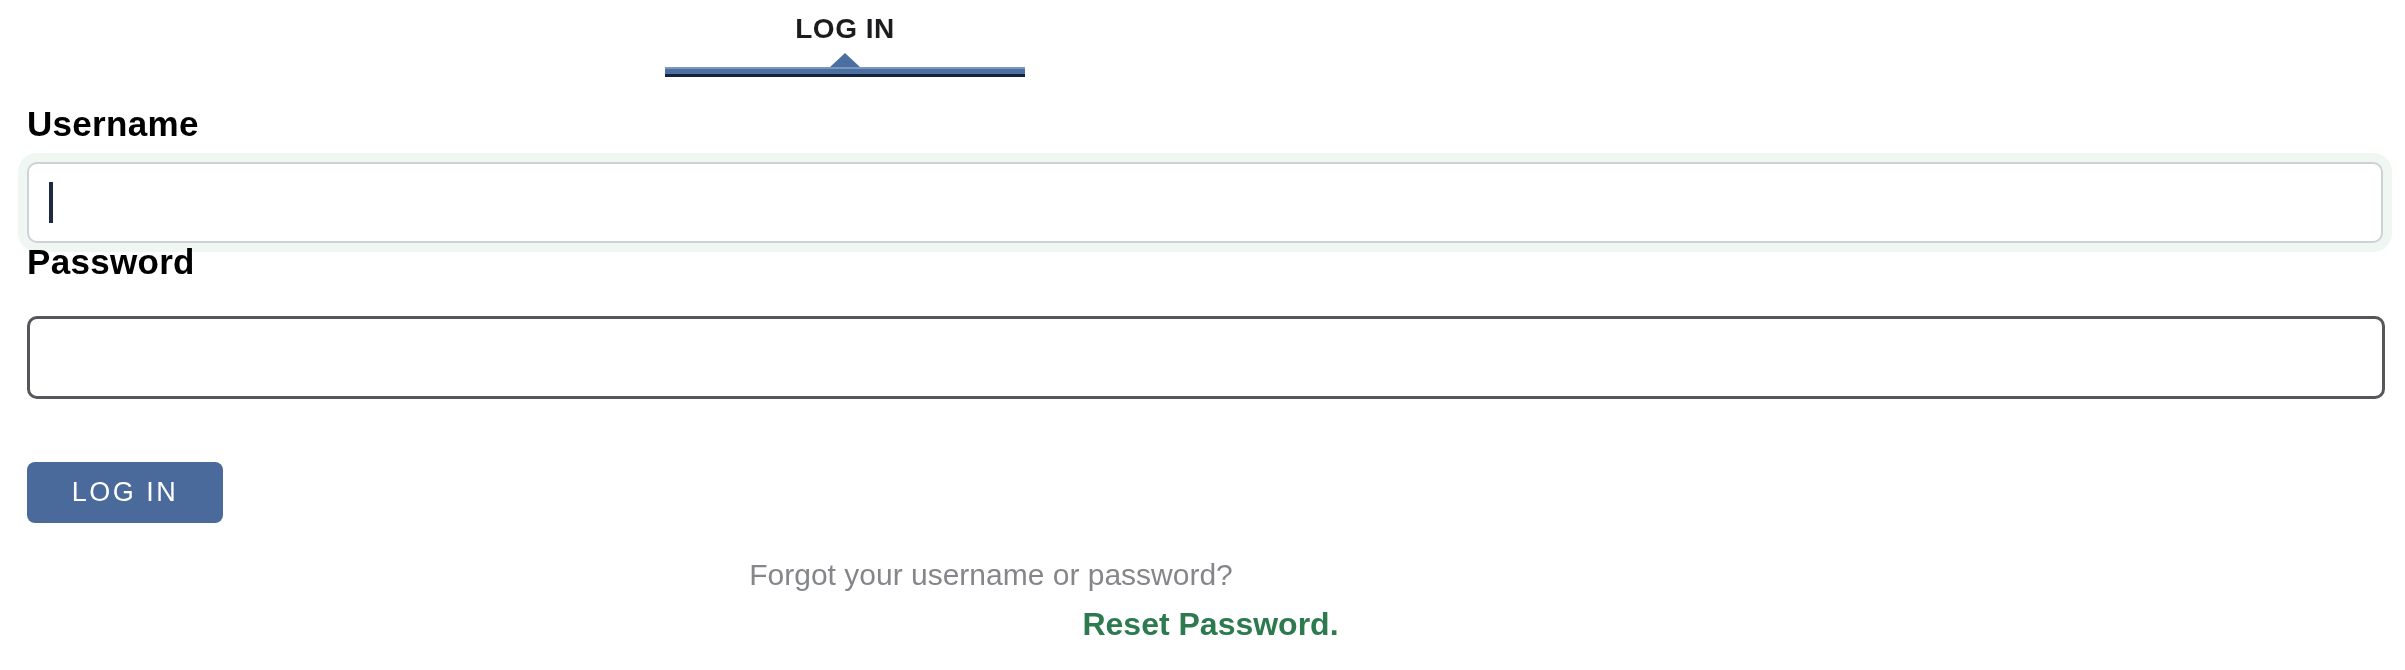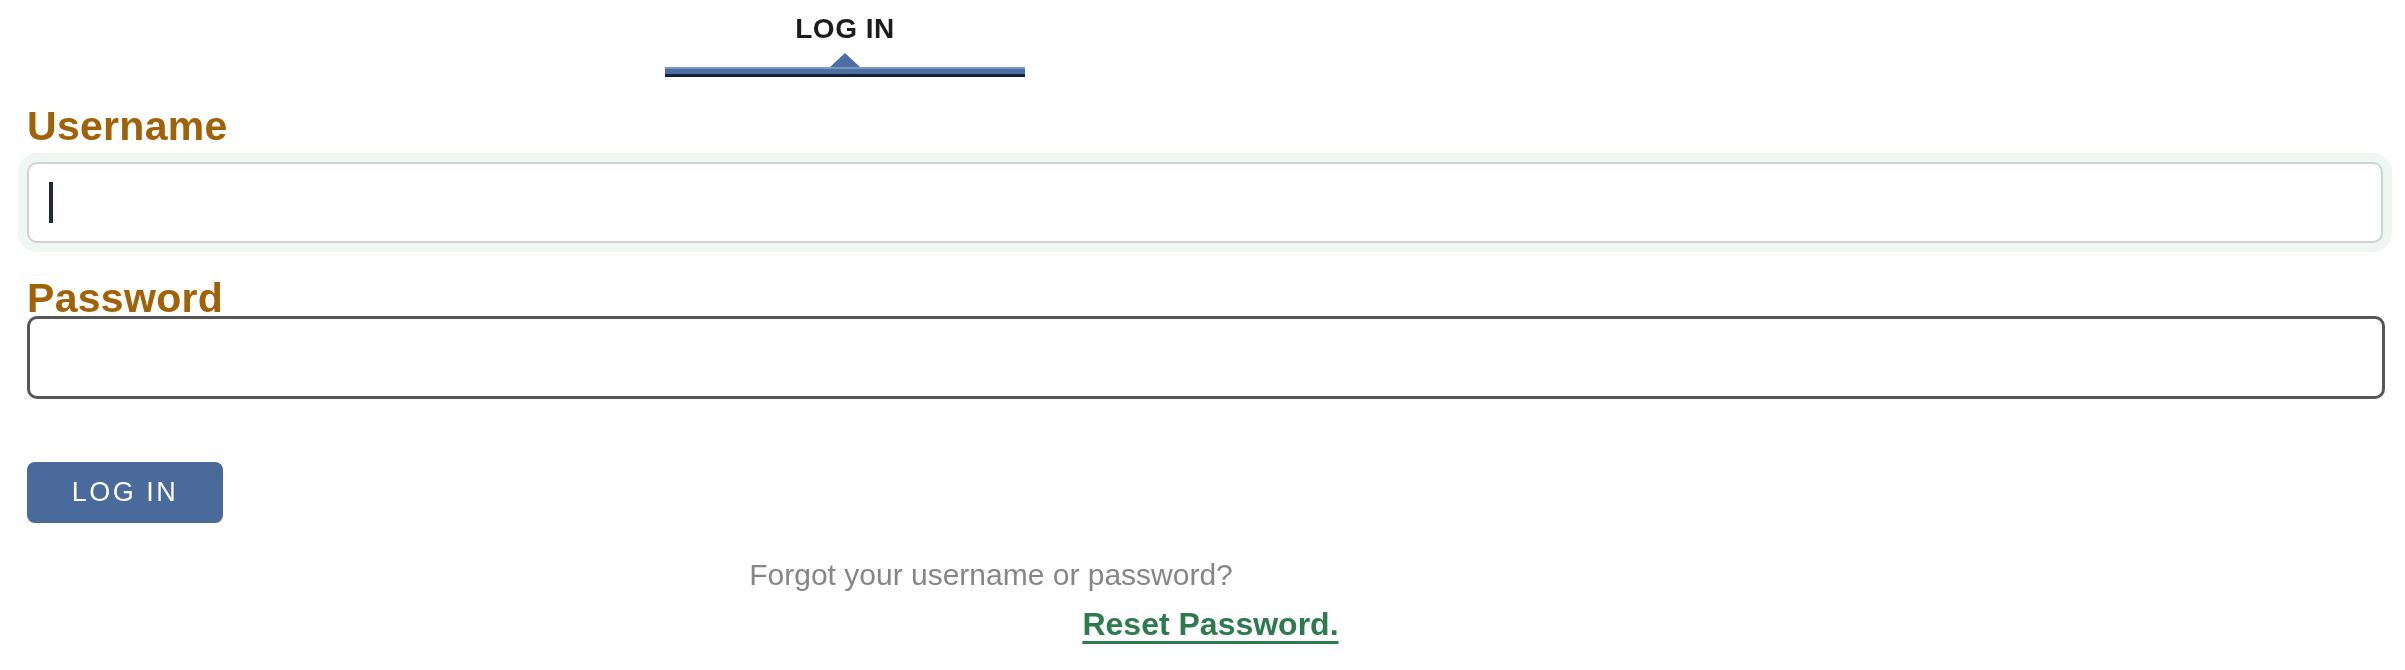--- a/index.html
+++ b/index.html
@@ -46,28 +46,28 @@
     width: 0; height: 0;
     border-left: 16px solid transparent;
     border-right: 16px solid transparent;
     border-bottom: 15px solid #4b6fa0;
   }
 
   
   .field-label {
     position: absolute;
     left: 27px;
-    font-size: 41px;
+    font-size: 35px;
     font-weight: 700;
-    color: #a16207;
+    color: #000000;
     letter-spacing: 0.3px;
     line-height: 1;
   }
   #username-label { top: 106px; }
-  #password-label { top: 278px; }
+  #password-label { top: 244px; }
 
   .text-input {
     position: absolute;
     left: 27px;
     box-sizing: border-box;
     background: #ffffff;
     font-size: 34px;
     color: #1d2946;
     padding: 0 22px;
     outline: none;
@@ -125,21 +125,20 @@
     top: 608px; left: 0;
     width: 2405px;
     text-align: center;
     font-size: 32px;
     font-weight: 700;
     color: #2e7a4f;
     line-height: 1;
   }
   .reset-link a {
     color: #2e7a4f;
-    text-decoration: underline;
     text-decoration-thickness: 3px;
     text-underline-offset: 6px;
     cursor: pointer;
     margin-left: 16px;
   }
 </style>
 </head>
 <body>
 
 <nav class="tabstrip">

